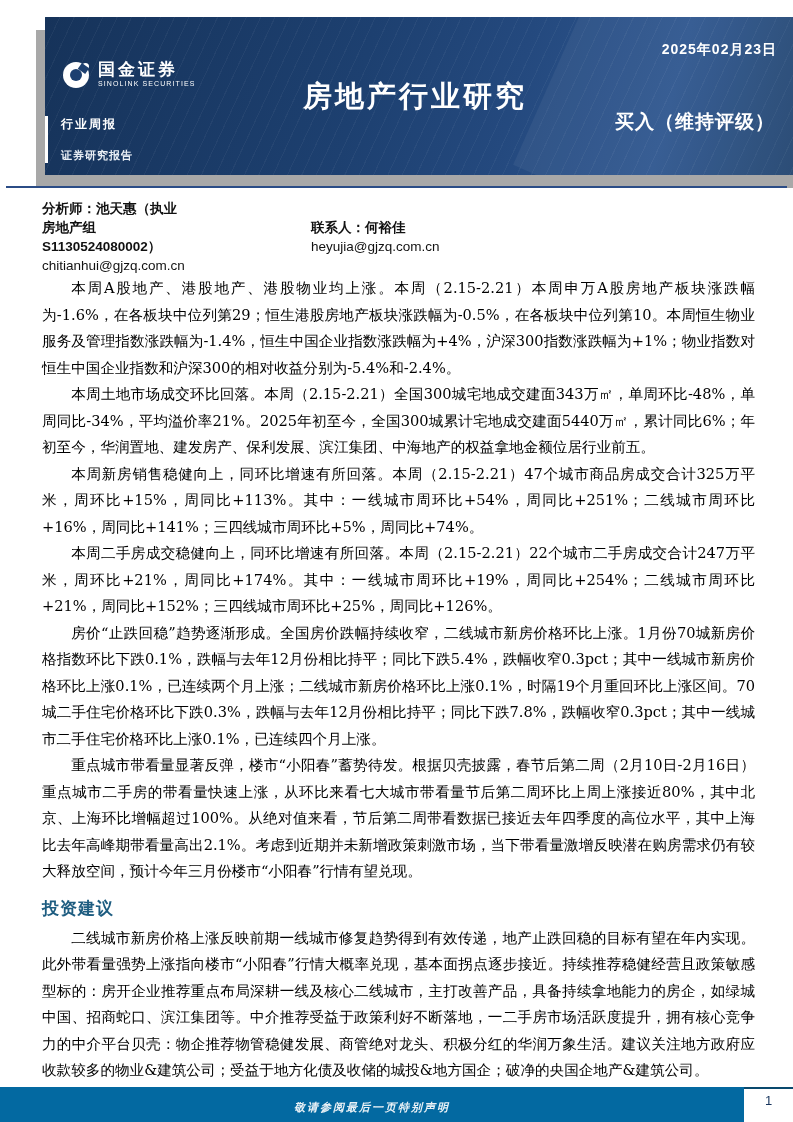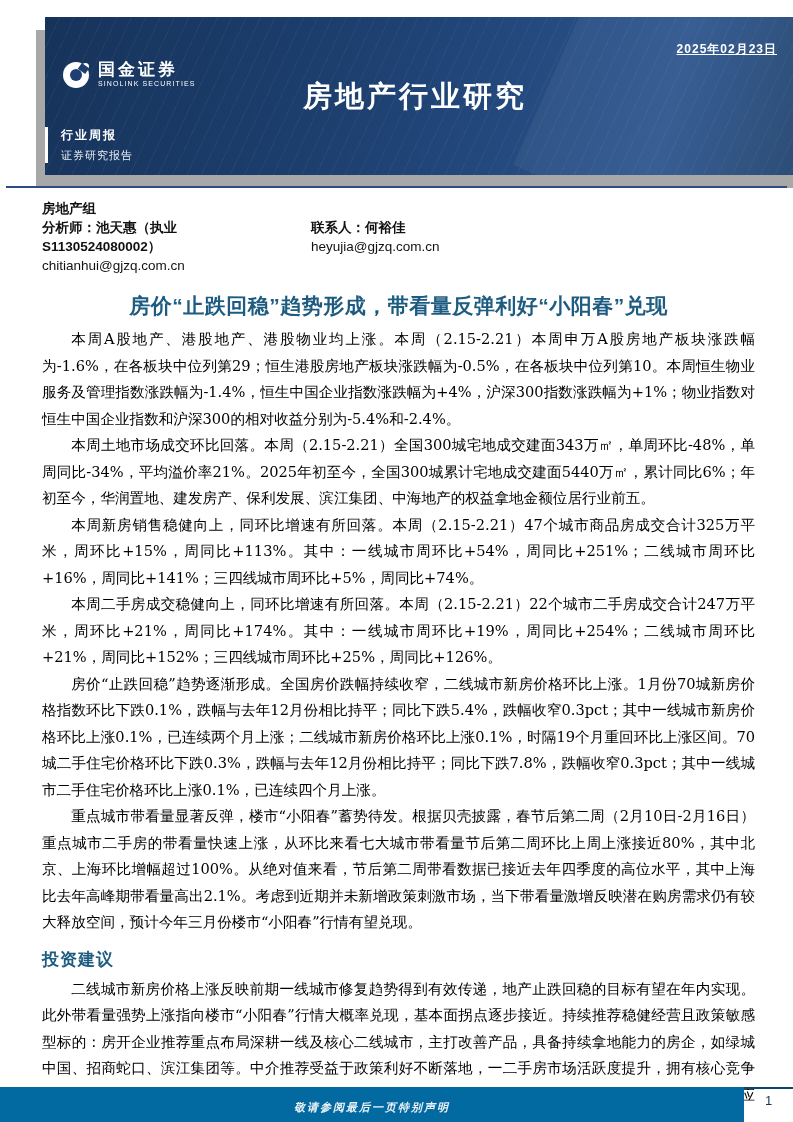--- a/index.html
+++ b/index.html
@@ -15,27 +15,27 @@
       overflow:hidden;}
   .header-band::after{content:"";position:absolute;right:-60px;top:-40px;width:300px;height:260px;
       background:rgba(255,255,255,0.05);transform:rotate(24deg);}
   .brand{position:absolute;left:18px;top:16px;display:flex;align-items:center;gap:9px;margin-top:28px;}
   .logo-ring{position:relative;width:26px;height:26px;border-radius:50%;background:#ffffff;flex:0 0 auto;}
   .logo-ring::before{content:"";position:absolute;left:7px;top:7px;width:12px;height:12px;border-radius:50%;background:#1d4070;}
   .logo-ring::after{content:"";position:absolute;right:1px;top:3px;width:9px;height:7px;background:#1d4070;transform:rotate(35deg);}
   .logo-ring .logo-dot{position:absolute;right:0px;top:1px;width:7px;height:7px;border-radius:50%;background:#ffffff;}
   .brand-cn{display:block;color:#fff;font-size:17px;font-weight:bold;letter-spacing:3px;line-height:18px;}
   .brand-en{display:block;color:#fff;font-size:7px;letter-spacing:1.1px;line-height:9px;}
-  .hdr-date{position:absolute;right:16px;top:24px;color:#fff;font-size:12px;font-weight:bold;letter-spacing:1px;text-decoration:underline;}
+  .hdr-date{position:absolute;right:16px;top:24px;color:#fff;font-size:14px;font-weight:bold;letter-spacing:1px;}
   .hdr-title{position:absolute;left:120px;width:500px;top:60px;text-align:center;color:#fff;
              font-size:29px;font-weight:bold;letter-spacing:3px;}
   .hdr-rating{position:absolute;right:18px;top:92px;color:#fff;font-size:19px;font-weight:bold;letter-spacing:1px;}
   .hdr-type-block{position:absolute;left:0;bottom:12px;border-left:3px solid #ffffff;padding-left:13px;}
   .hdr-type{color:#fff;font-size:12px;font-weight:bold;letter-spacing:2px;}
-  .hdr-cat{color:#e8eef5;font-size:11px;margin-top:4px;letter-spacing:1px;}
+  .hdr-cat{color:#e8eef5;font-size:11px;margin-top:15px;letter-spacing:1px;font-weight:bold;}
 
   
   .top-rule{position:absolute;left:6px;right:6px;top:186px;height:2px;background:#2b4c86;}
 
   
   .content{position:absolute;left:42px;top:199px;width:713px;}
   .analyst-block{display:flex;font-size:13.5px;line-height:19px;}
   .analyst-col1{width:241px;}
   .analyst-col2{margin-top:19px;margin-left:28px;}
   .a-bold{font-weight:600;}
@@ -68,44 +68,44 @@
       <span class="logo-ring">
           <span class="logo-dot"></span>
         </span>
       <span class="brand-text">
         <span class="brand-cn">国金证券</span>
         <span class="brand-en">SINOLINK SECURITIES</span>
       </span>
     </div>
     <div class="hdr-date">2025年02月23日</div>
     <div class="hdr-title">房地产行业研究</div>
+    <div class="hdr-rating">买入（维持评级）</div>
     <div class="hdr-type-block">
       <div class="hdr-type">行业周报</div>
       <div class="hdr-cat">证券研究报告</div>
     </div>
   </header>
 
   <div class="top-rule"></div>
 
   <main class="content">
 
     <div class="analyst-block">
       <div class="analyst-col1">
+        <div class="a-bold">分析师：池天惠（执业</div>
         <div class="a-bold">房地产组</div>
-        <div class="a-bold">分析师：池天惠（执业</div>
         <div class="a-bold">S1130524080002）</div>
         <div class="a-mail">chitianhui@gjzq.com.cn</div>
       </div>
       <div class="analyst-col2">
         <div class="a-bold">联系人：何裕佳</div>
         <div class="a-mail">heyujia@gjzq.com.cn</div>
       </div>
     </div>
 
-    <h1 class="main-title">房价“止跌回稳”趋势形成，带看量反弹利好“小阳春”兑现</h1>
 
     <p class="body"><span>本周A股地产、港股地产、港股物业均上涨。本周（2.15-2.21）本周申万A股房地产板块涨跌幅为-1.6%，在各板块中位列第29；恒生港股房地产板块涨跌幅为-0.5%，在各板块中位列第10。本周恒生物业服务及管理指数涨跌幅为-1.4%，恒生中国企业指数涨跌幅为+4%，沪深300指数涨跌幅为+1%；物业指数对恒生中国企业指数和沪深300的相对收益分别为-5.4%和-2.4%。</span></p>
     <p class="body"><span>本周土地市场成交环比回落。本周（2.15-2.21）全国300城宅地成交建面343万㎡，单周环比-48%，单周同比-34%，平均溢价率21%。2025年初至今，全国300城累计宅地成交建面5440万㎡，累计同比6%；年初至今，华润置地、建发房产、保利发展、滨江集团、中海地产的权益拿地金额位居行业前五。</span></p>
     <p class="body"><span>本周新房销售稳健向上，同环比增速有所回落。本周（2.15-2.21）47个城市商品房成交合计325万平米，周环比+15%，周同比+113%。其中：一线城市周环比+54%，周同比+251%；二线城市周环比+16%，周同比+141%；三四线城市周环比+5%，周同比+74%。</span></p>
     <p class="body"><span>本周二手房成交稳健向上，同环比增速有所回落。本周（2.15-2.21）22个城市二手房成交合计247万平米，周环比+21%，周同比+174%。其中：一线城市周环比+19%，周同比+254%；二线城市周环比+21%，周同比+152%；三四线城市周环比+25%，周同比+126%。</span></p>
     <p class="body"><span class="run-bold">房价“止跌回稳”趋势逐渐形成。</span><span>全国房价跌幅持续收窄，二线城市新房价格环比上涨。1月份70城新房价格指数环比下跌0.1%，跌幅与去年12月份相比持平；同比下跌5.4%，跌幅收窄0.3pct；其中一线城市新房价格环比上涨0.1%，已连续两个月上涨；二线城市新房价格环比上涨0.1%，时隔19个月重回环比上涨区间。70城二手住宅价格环比下跌0.3%，跌幅与去年12月份相比持平；同比下跌7.8%，跌幅收窄0.3pct；其中一线城市二手住宅价格环比上涨0.1%，已连续四个月上涨。</span></p>
     <p class="body"><span class="run-bold">重点城市带看量显著反弹，楼市“小阳春”蓄势待发。</span><span>根据贝壳披露，春节后第二周（2月10日-2月16日）重点城市二手房的带看量快速上涨，从环比来看七大城市带看量节后第二周环比上周上涨接近80%，其中北京、上海环比增幅超过100%。从绝对值来看，节后第二周带看数据已接近去年四季度的高位水平，其中上海比去年高峰期带看量高出2.1%。考虑到近期并未新增政策刺激市场，当下带看量激增反映潜在购房需求仍有较大释放空间，预计今年三月份楼市“小阳春”行情有望兑现。</span></p>
 
     <h2 class="sec">投资建议</h2>
     <p class="body"><span>二线城市新房价格上涨反映前期一线城市修复趋势得到有效传递，地产止跌回稳的目标有望在年内实现。此外带看量强势上涨指向楼市“小阳春”行情大概率兑现，基本面拐点逐步接近。持续推荐稳健经营且政策敏感型标的：房开企业推荐重点布局深耕一线及核心二线城市，主打改善产品，具备持续拿地能力的房企，如</span><span class="run-bold">绿城中国、招商蛇口、滨江集团</span><span>等。中介推荐受益于政策利好不断落地，一二手房市场活跃度提升，拥有核心竞争力的中介平台</span><span class="run-bold">贝壳</span><span>：物企推荐物管稳健发展、商管绝对龙头、积极分红的</span><span class="run-bold">华润万象生活。</span><span>建议关注地方政府应收款较多的物业&amp;建筑公司；受益于地方化债及收储的城投&amp;地方国企；破净的央国企地产&amp;建筑公司。</span></p>

